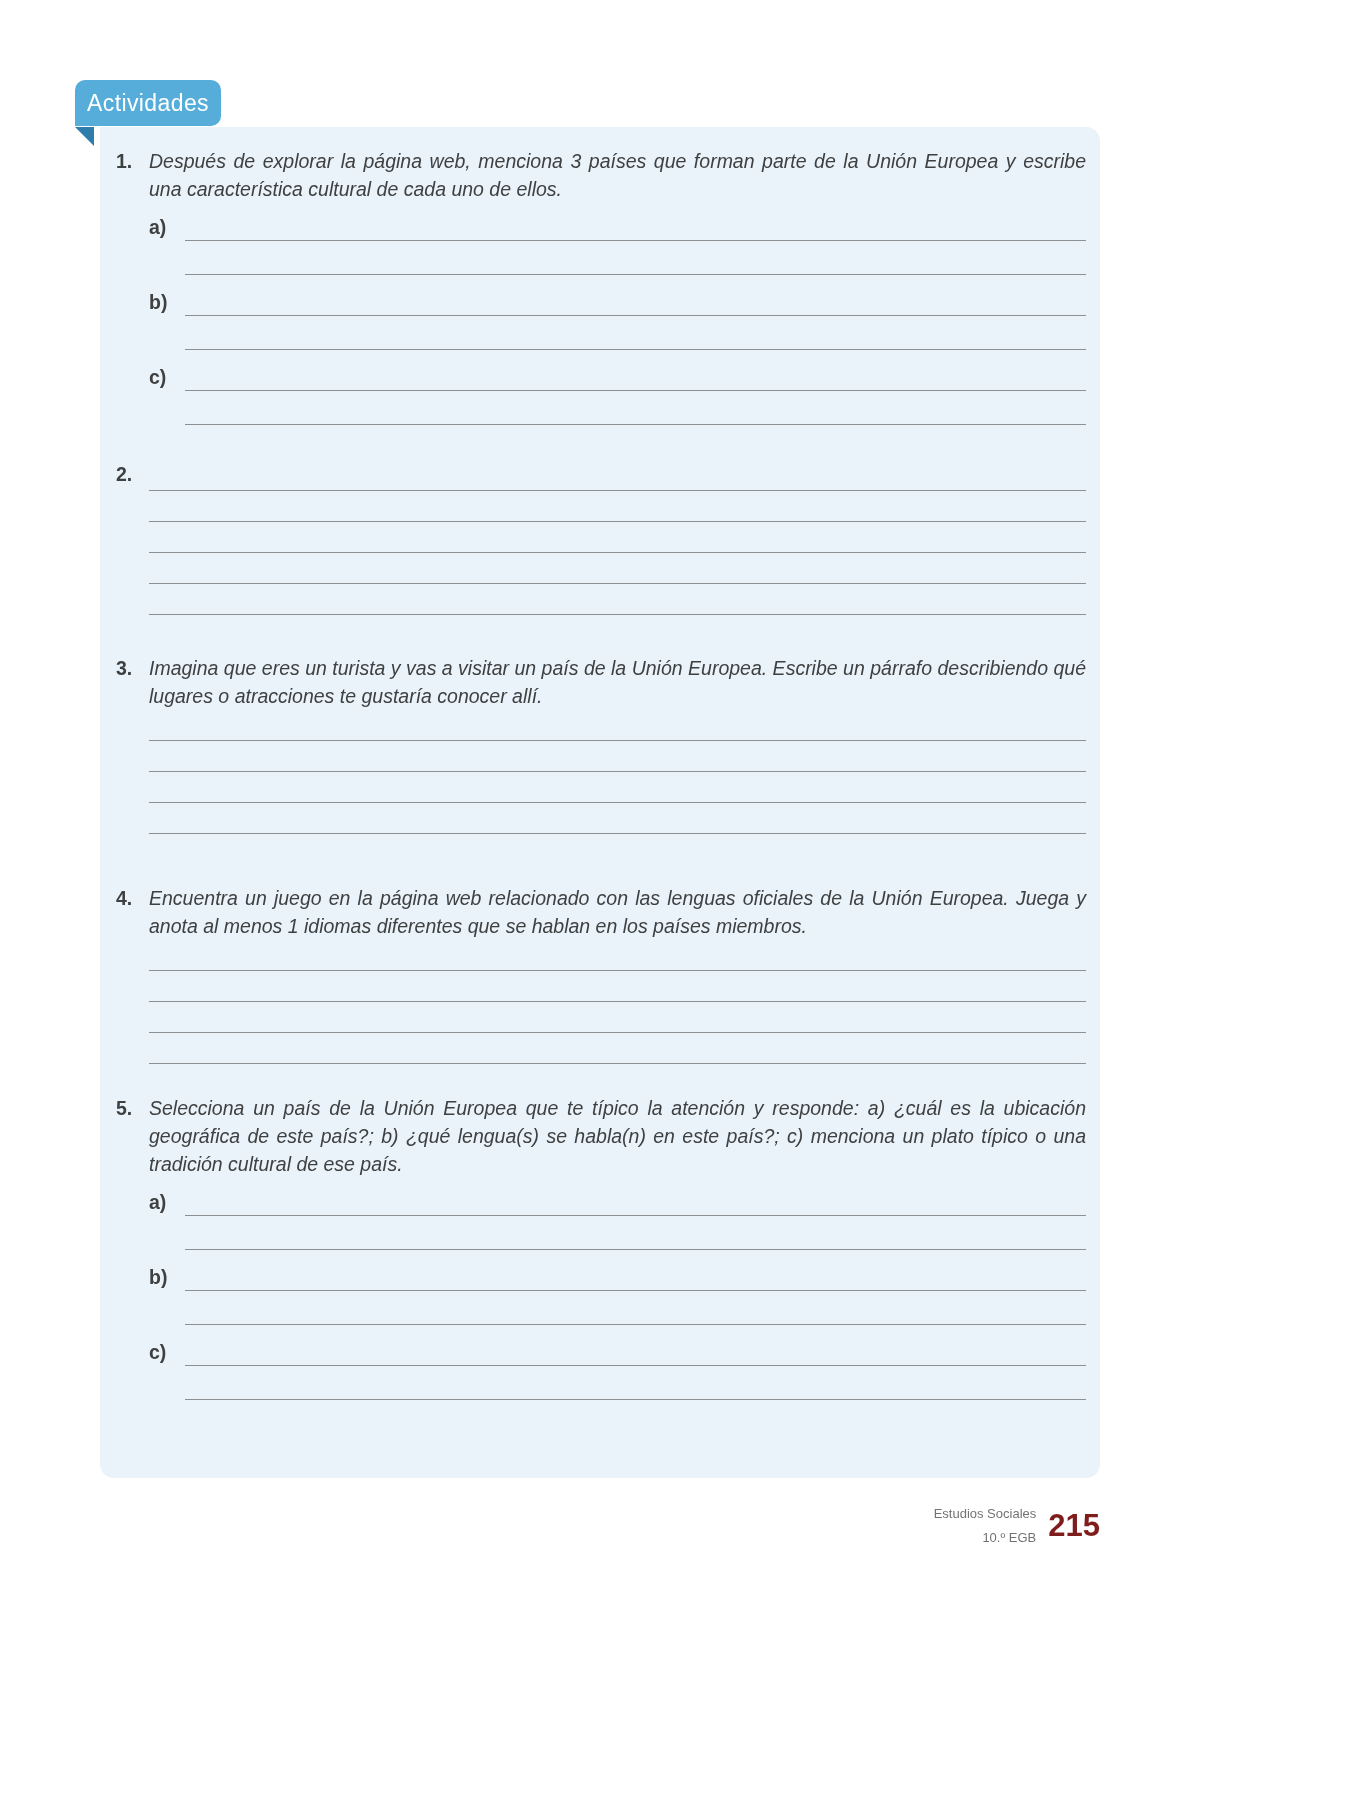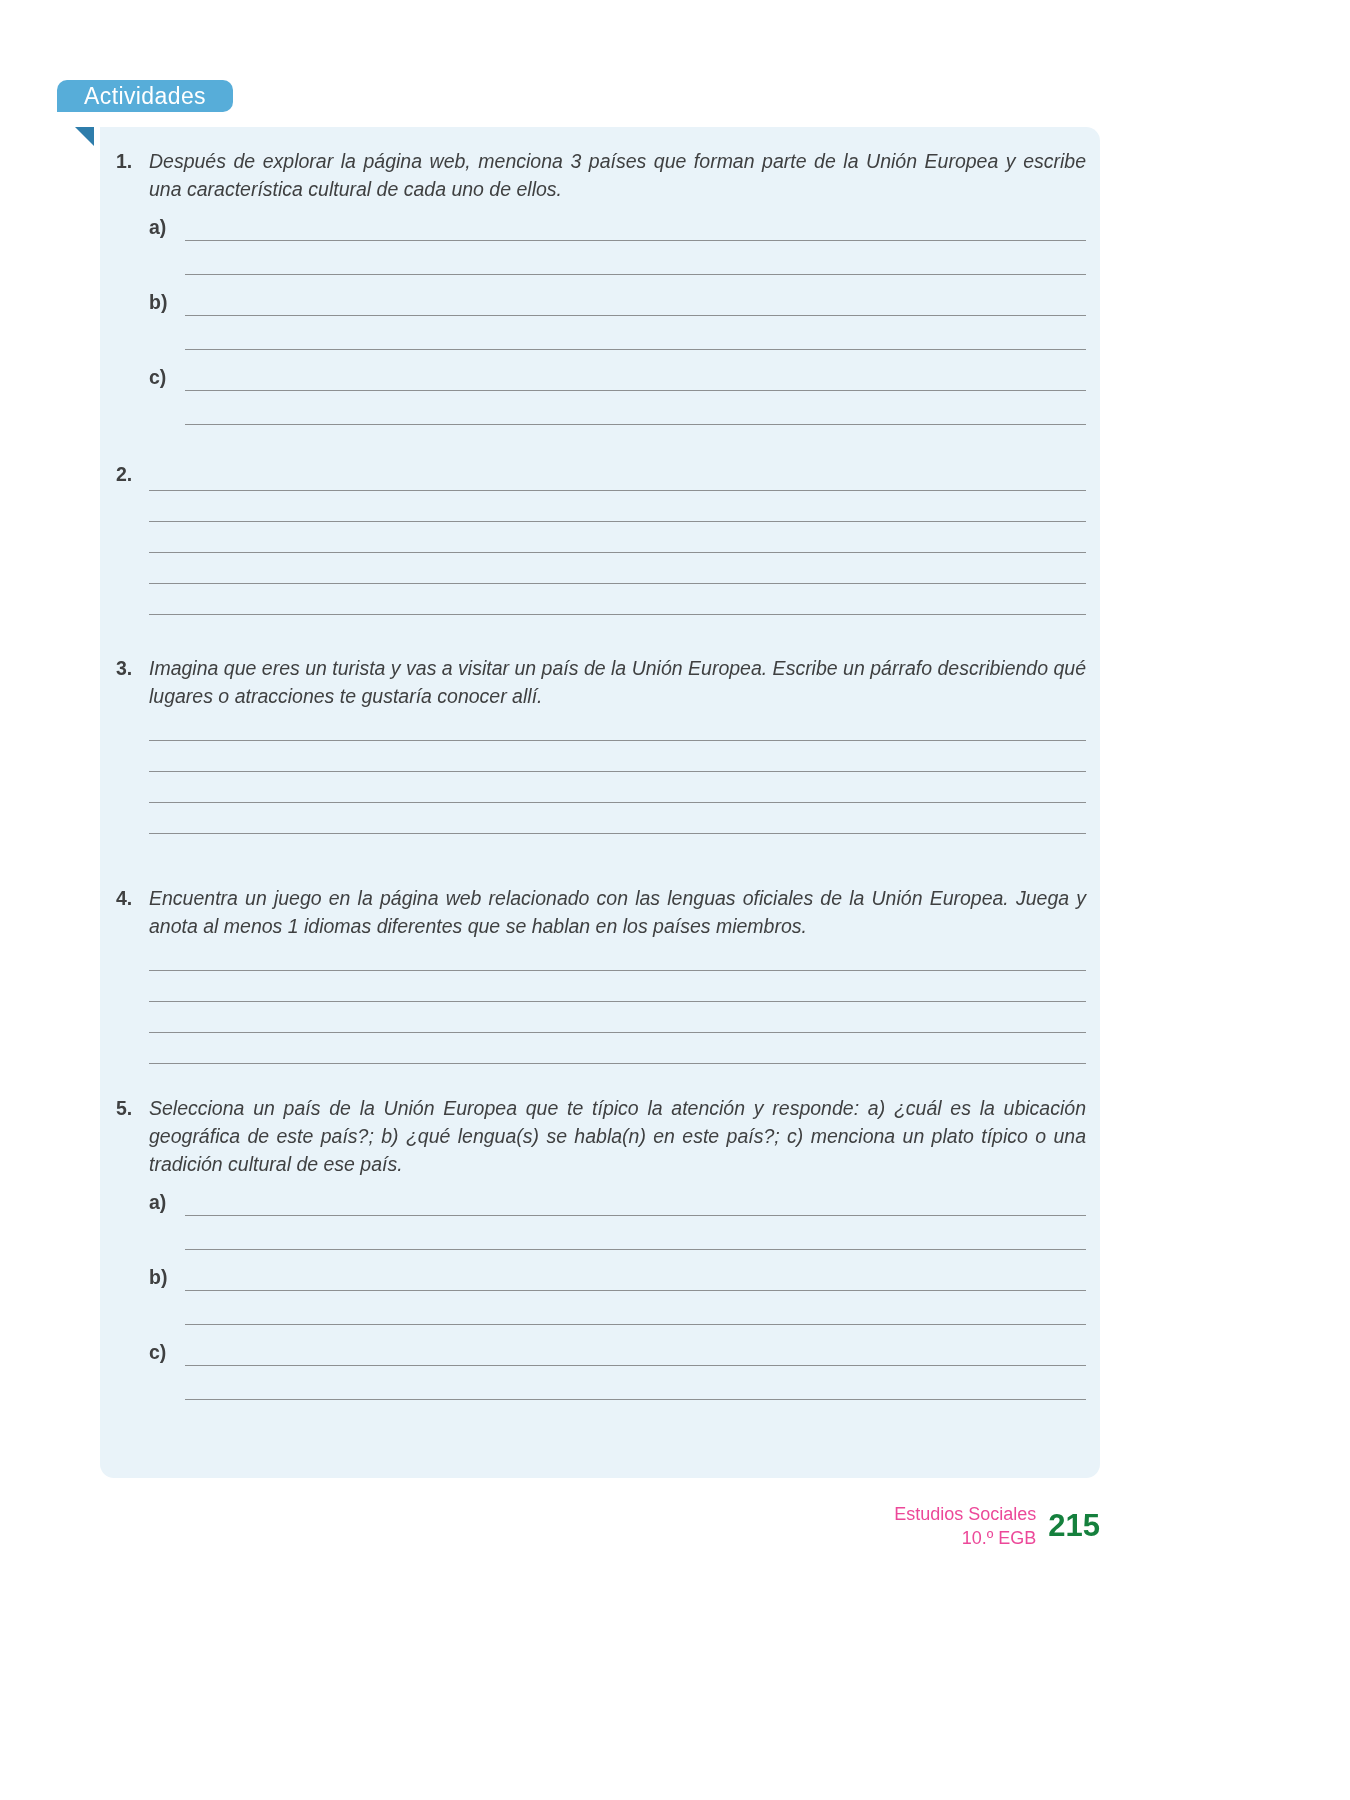--- a/index.html
+++ b/index.html
@@ -9,28 +9,28 @@
       background: #ffffff;
       font-family: "Liberation Sans", sans-serif;
       position: relative;
       overflow: hidden;
       color: #3F4041;
     }
 
     
     .tab {
       position: absolute;
-      left: 57px;
+      left: 75px;
       top: 80px;
-      height: 32px;
+      height: 46px;
       background: #57ADD9;
       border-radius: 10px 10px 10px 0;
       display: flex;
       align-items: center;
-      padding: 0 27px;
+      padding: 0 12px;
       z-index: 2;
     }
     .tab-label {
       color: #ffffff;
       font-size: 23px;
       letter-spacing: 0.4px;
       font-weight: 500;
     }
     .tab-fold {
       position: absolute;
@@ -106,26 +106,26 @@
     .footer {
       position: absolute;
       top: 1502px;
       right: 250px;
       display: flex;
       align-items: center;
       gap: 12px;
     }
     .footer-meta {
       text-align: right;
-      color: #ec4899;
-      font-size: 18px;
+      color: #737373;
+      font-size: 13px;
       line-height: 24px;
     }
     .page-number {
-      color: #15803d;
+      color: #7f1d1d;
       font-size: 31px;
       font-weight: bold;
     }
   </style>
 </head>
 <body>
 
 <div class="tab">
   <span class="tab-label">Actividades</span>
 </div>

